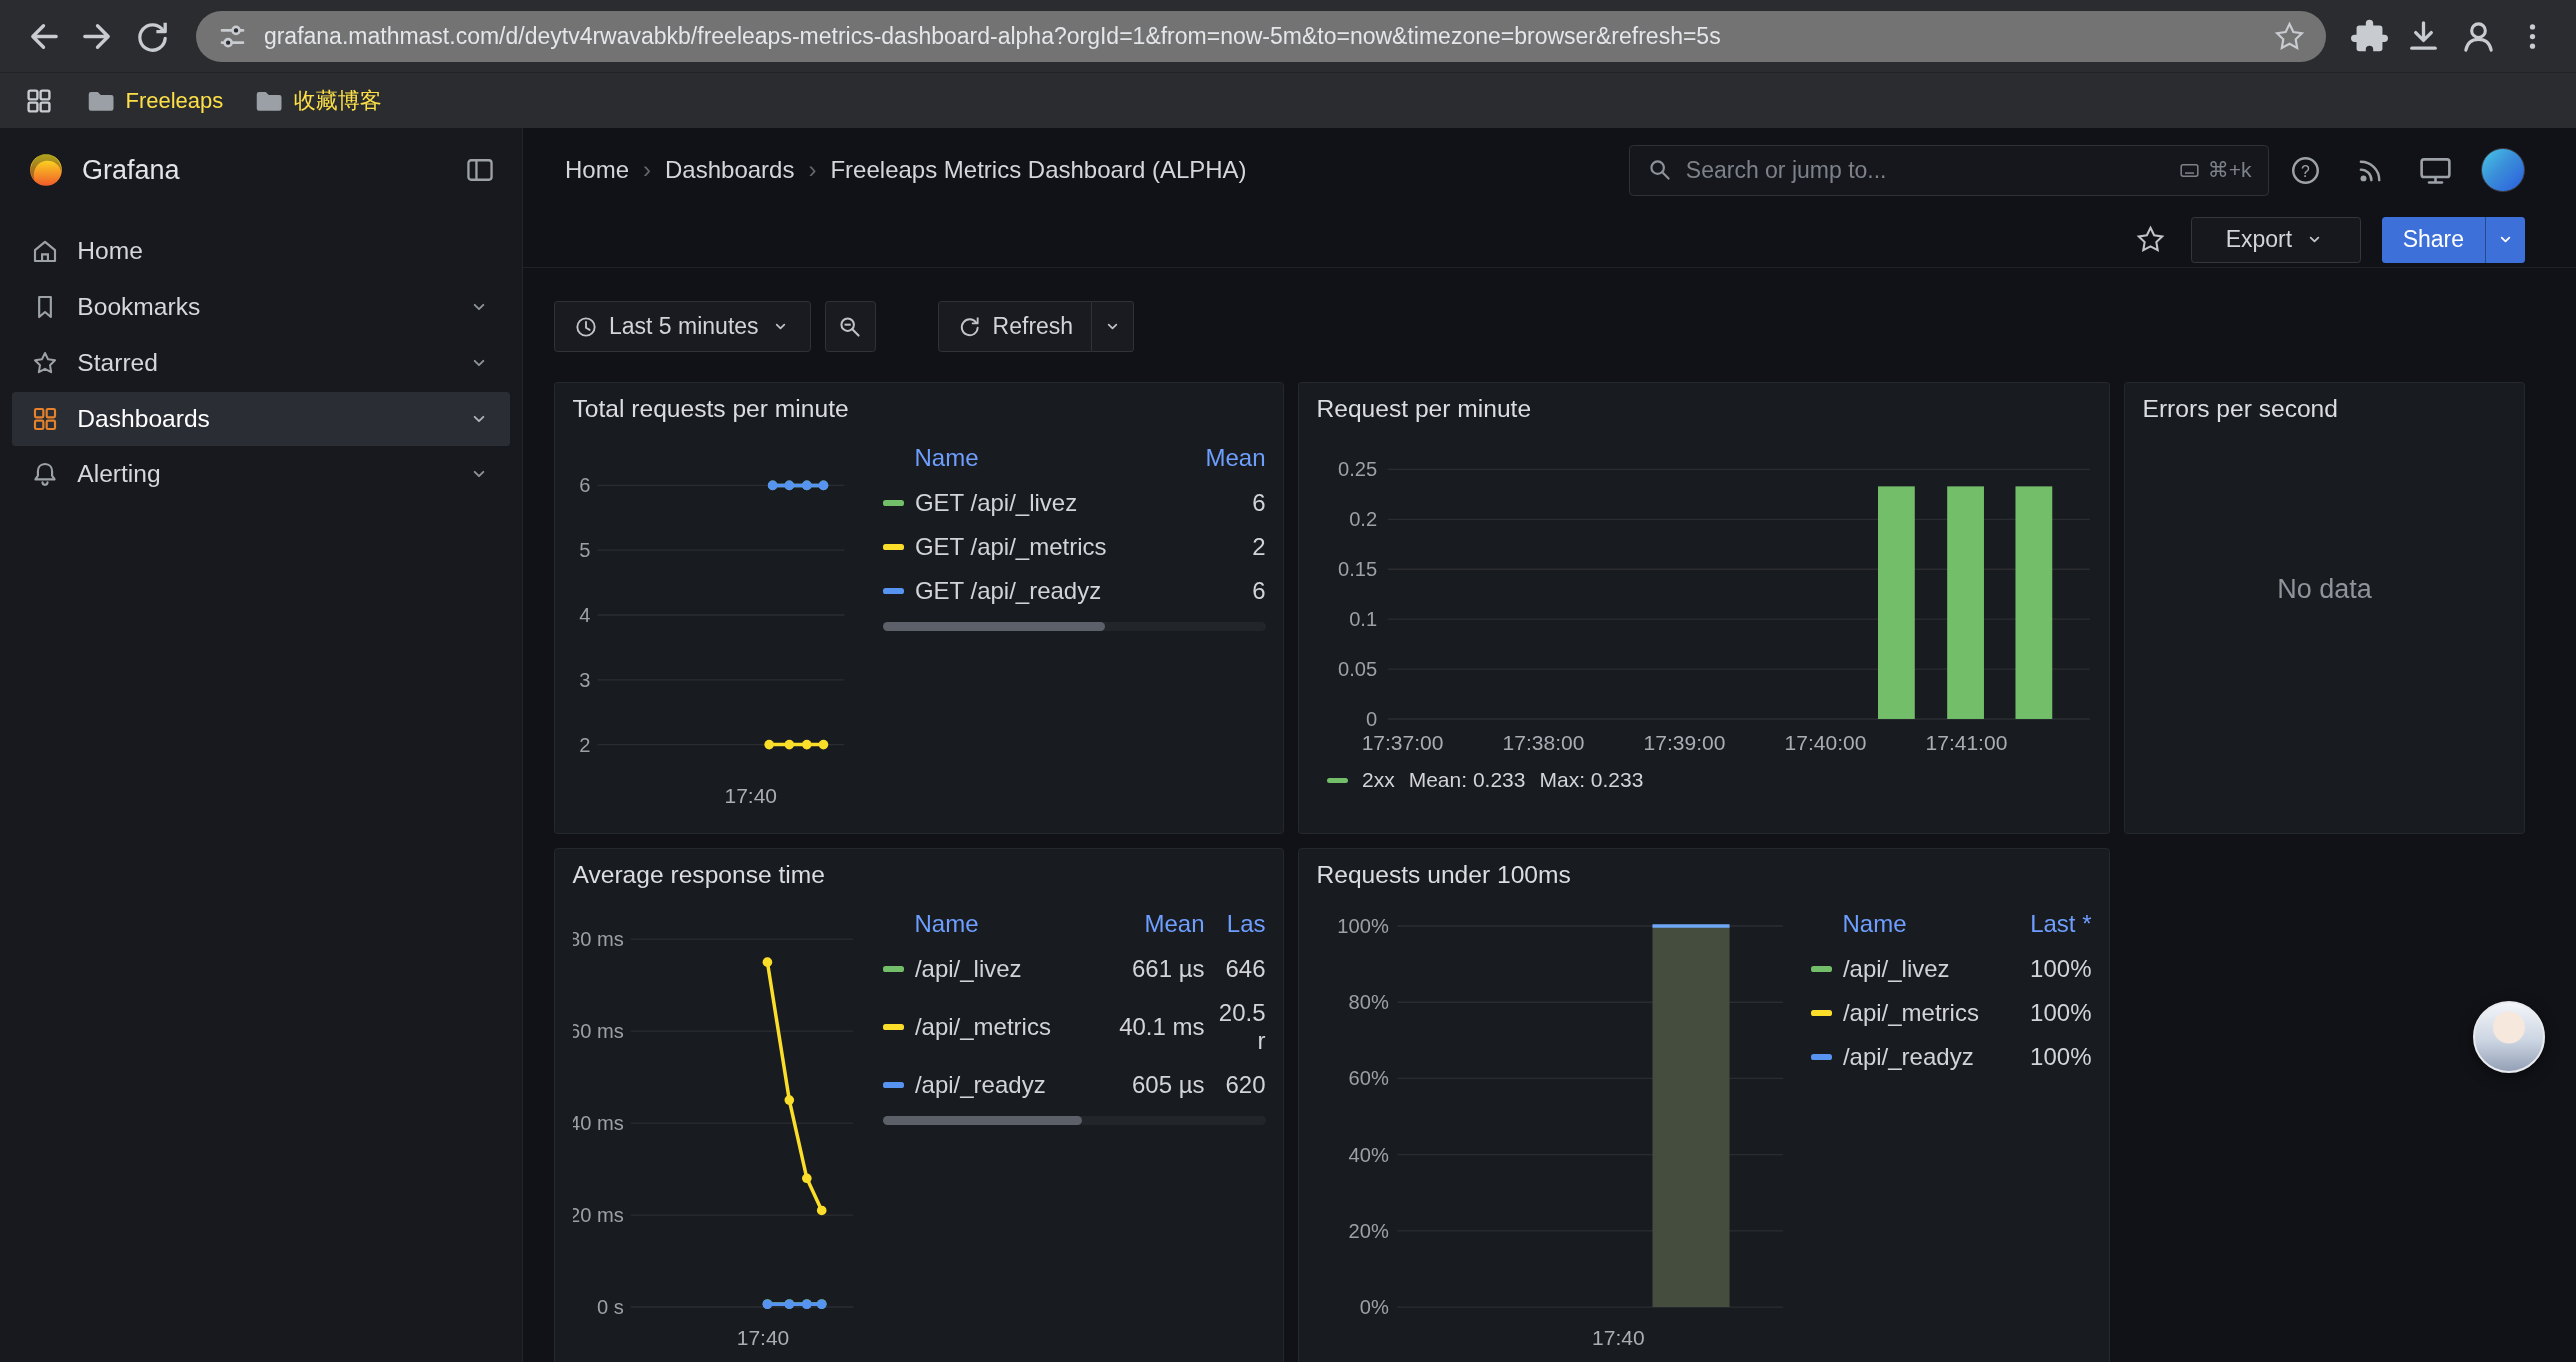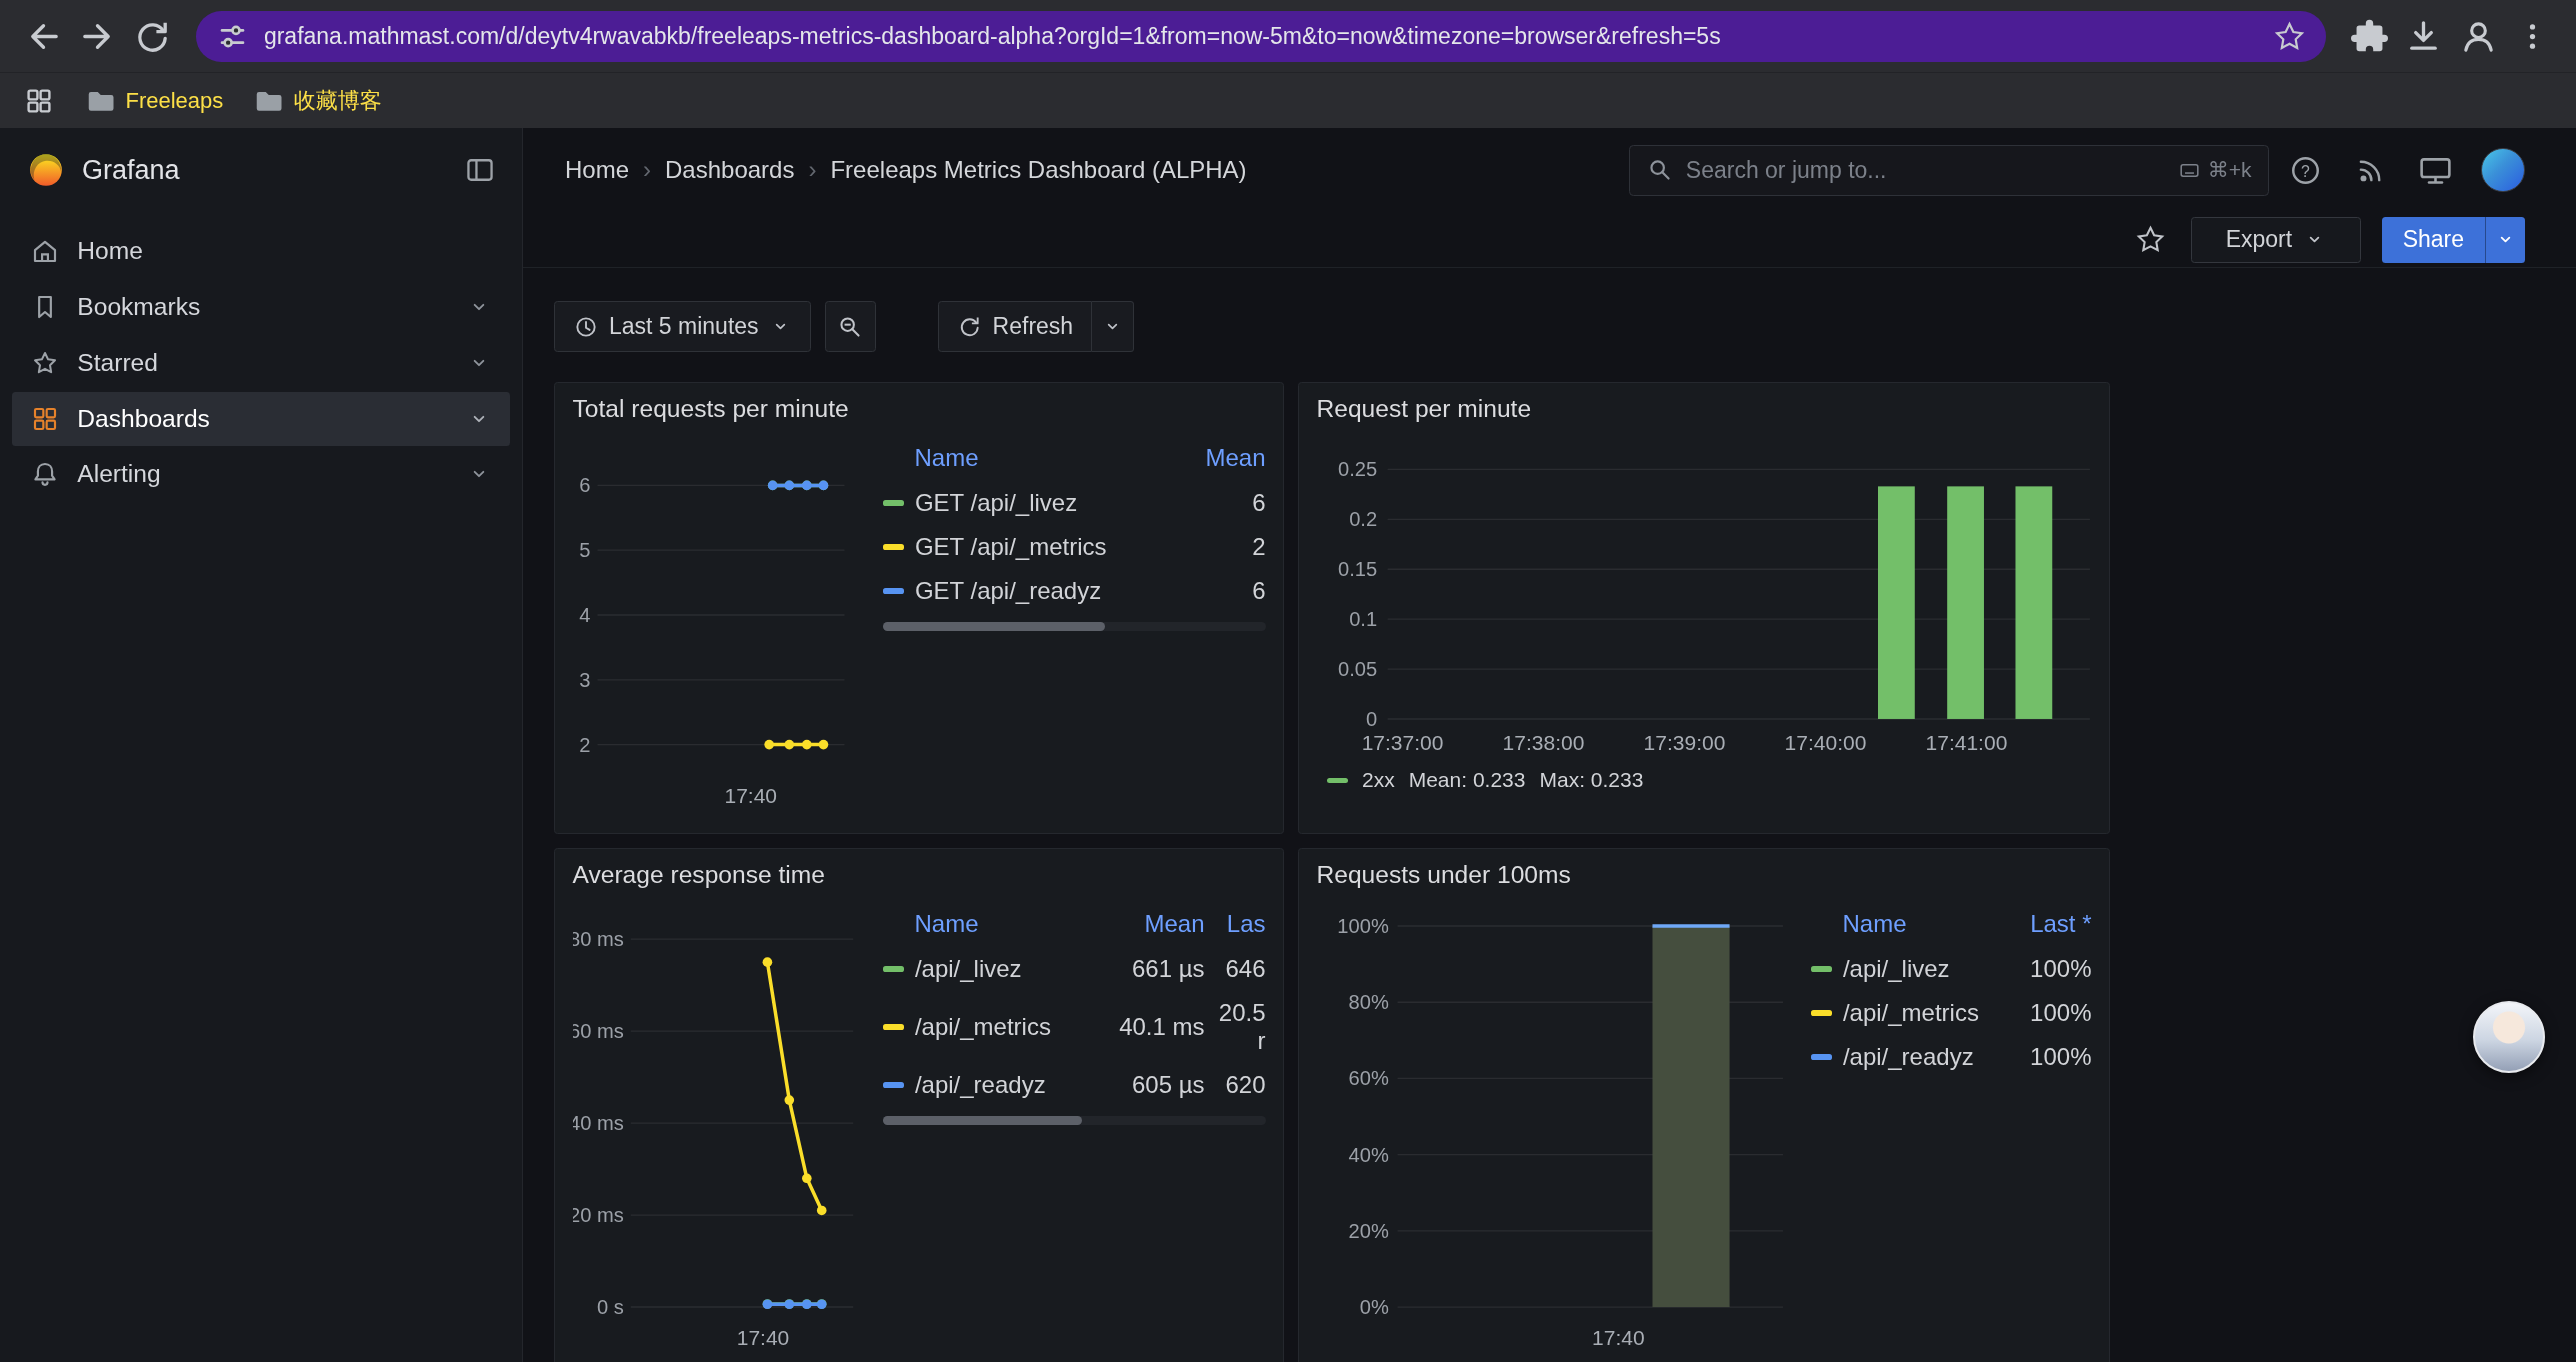--- a/index.html
+++ b/index.html
@@ -3,21 +3,21 @@
 <meta charset="utf-8">
 <style>
   * { margin:0; padding:0; box-sizing:border-box; }
   html,body { width:2576px; height:1363px; overflow:hidden; background:#111217;
     font-family:"Liberation Sans", sans-serif; }
   .page { width:2576px; height:1363px; position:relative; }
 
   
   .toolbar { height:72px; background:#2b2c30; display:flex; align-items:center; padding:0 19px; gap:5.3px; }
   .tbtn { width:49px; height:49px; display:flex; align-items:center; justify-content:center; border-radius:50%; flex:none; }
-  .omnibox { flex:1; height:51px; background:#4c1d95; border-radius:25.4px; display:flex; align-items:center;
+  .omnibox { flex:1; height:51px; background:#737373; border-radius:25.4px; display:flex; align-items:center;
     padding:0 19px; margin:0 14px; gap:14px; min-width:0; }
   .url { color:#e4e6ea; font-size:23px; white-space:nowrap; overflow:hidden; flex:1; }
   .bmbar { height:56px; background:#2b2c30; border-top:0.9px solid #222327; display:flex; align-items:center;
     padding:0 23px; gap:30px; }
   .bm { display:flex; align-items:center; gap:10.5px; color:#fde047; font-size:22px; }
 
   
   .app { height:1235px; display:flex; background:#111217; }
   .sidebar { width:523px; flex:none; background:#17191e; border-right:0.9px solid #24262c; }
   .side-head { height:84px; display:flex; align-items:center; padding:0 26px; gap:16px; }
@@ -458,20 +458,24 @@
                 </svg>
               <div class="blegend">
                 <span class="swatch" style="background:#73BF69"></span>
                 <span>2xx</span>
                 <span><span>Mean:</span> <span>0.233</span></span>
                 <span><span>Max:</span> <span>0.233</span></span>
               </div>
             </div>
           </div>
 
+          <div class="panel p-c">
+            <div class="ptitle">Errors per second</div>
+            <div class="nodata">No data</div>
+          </div>
         </div>
 
         <div class="prow r2">
 
           <div class="panel p-a">
             <div class="ptitle">Average response time</div>
             <div class="pbody">
               <svg id="chart-art" class="chart" width="289" height="491" viewBox="0 0 330 560">
                   <line x1="66" x2="320" y1="49" y2="49" class="grid"></line>
                   <text x="58" y="57" text-anchor="end">80 ms</text>

